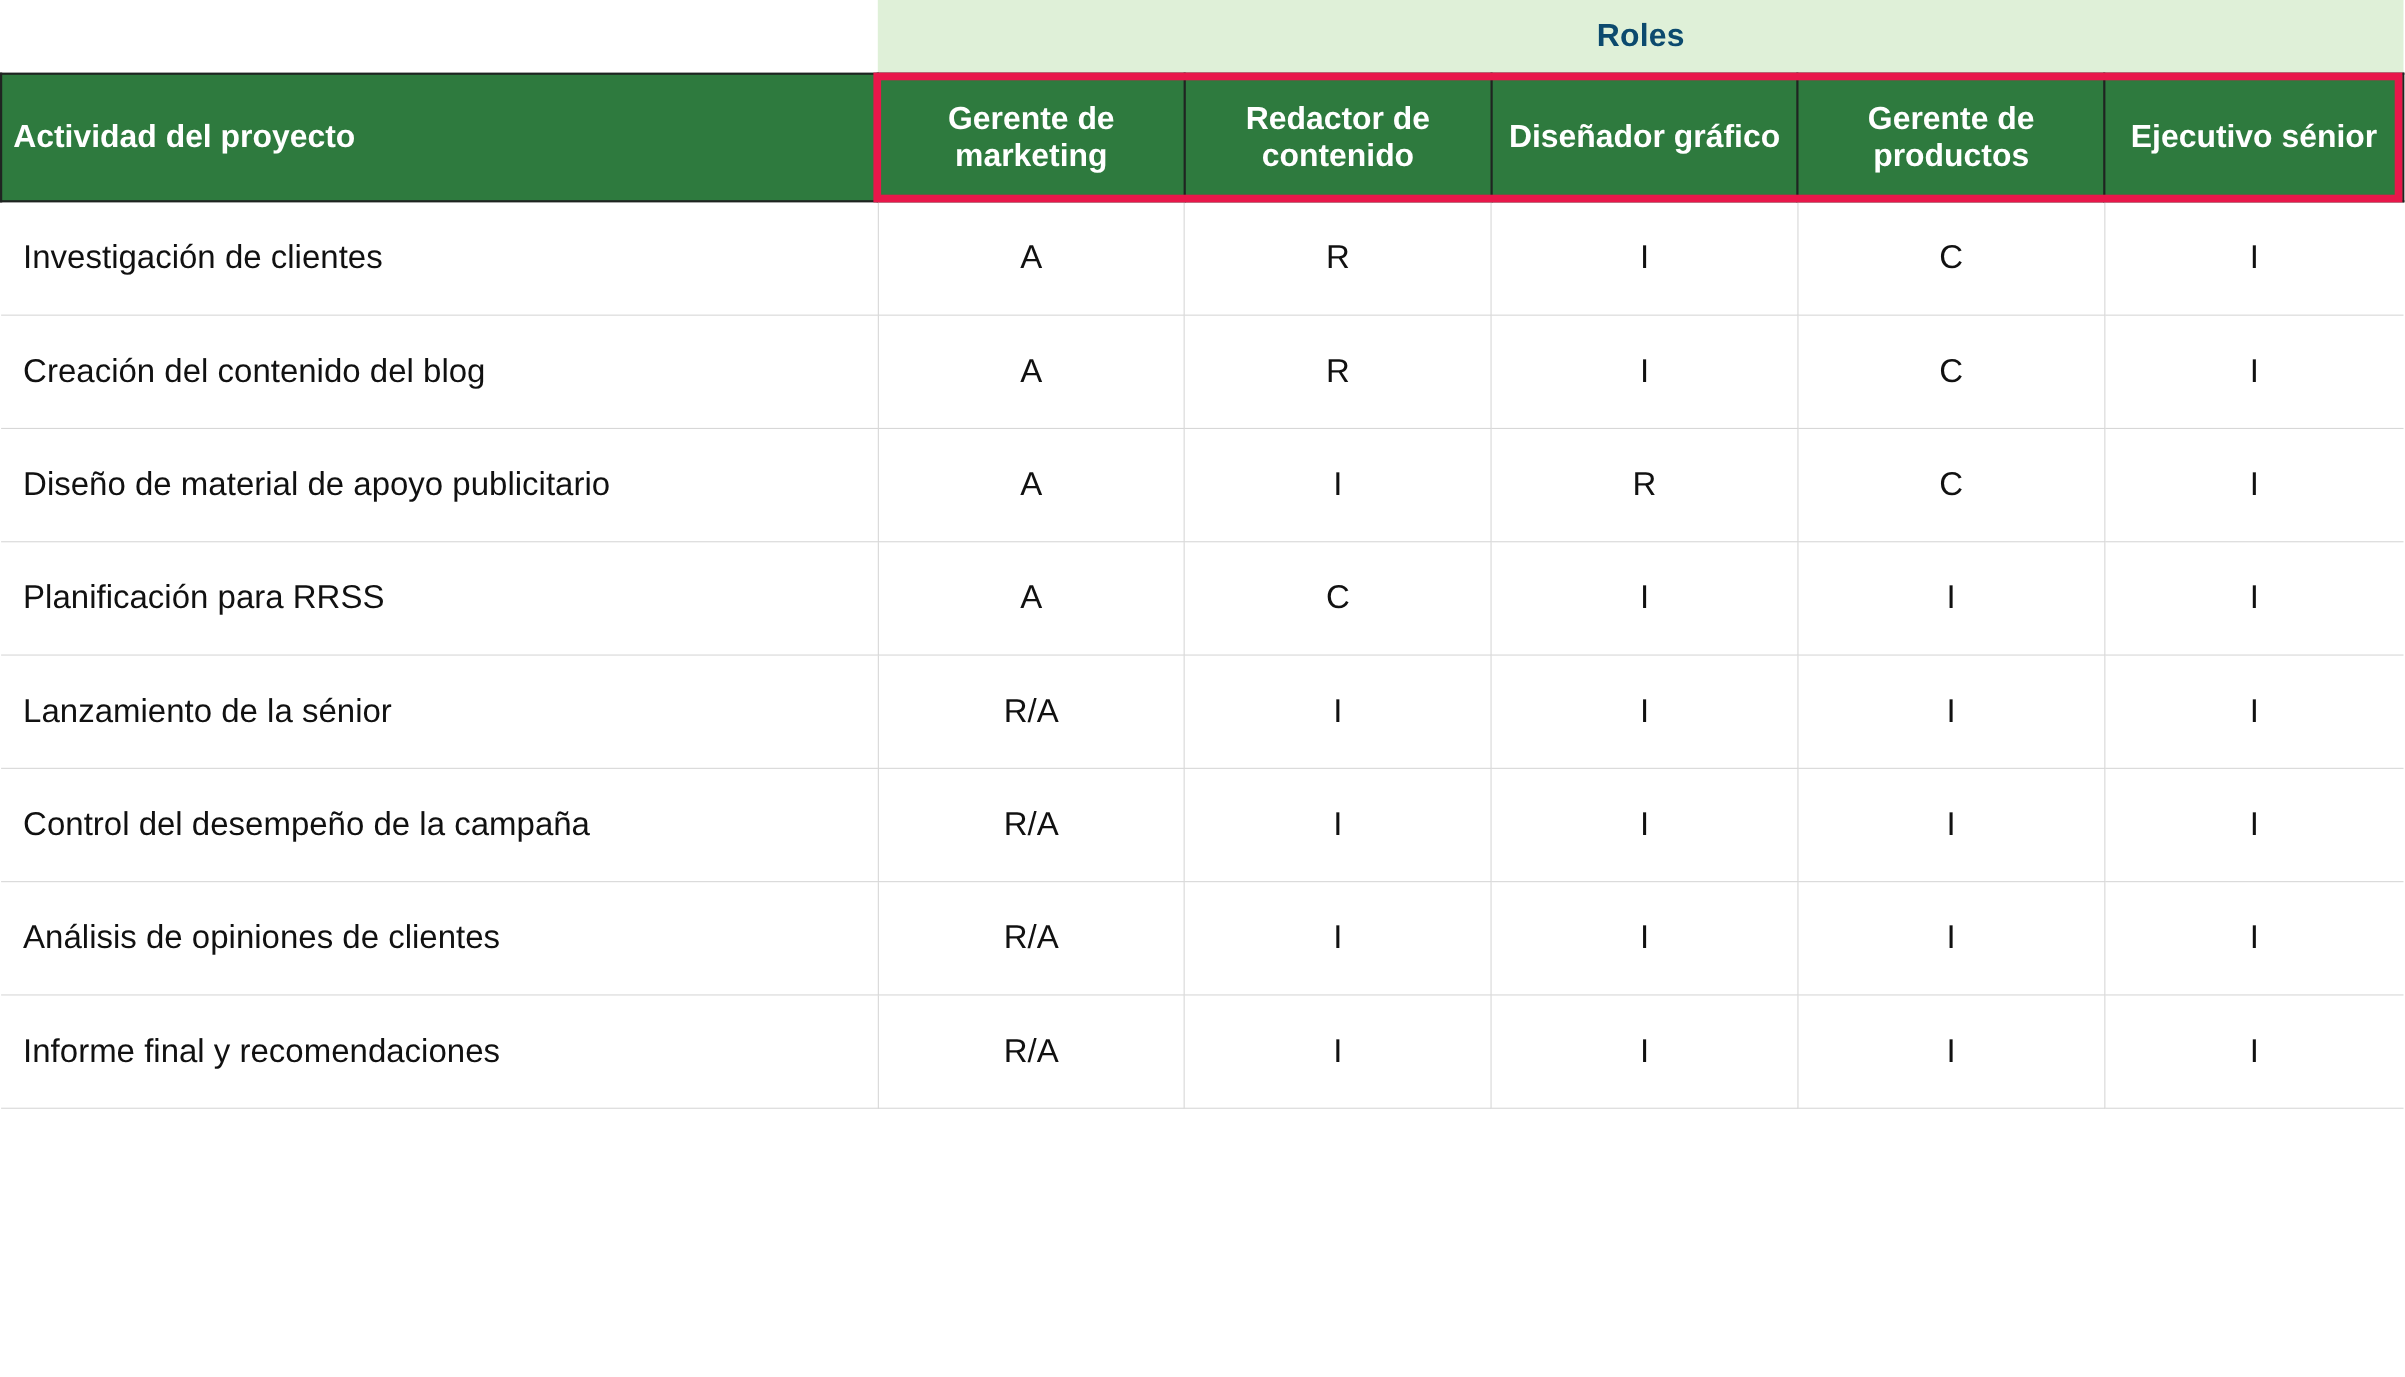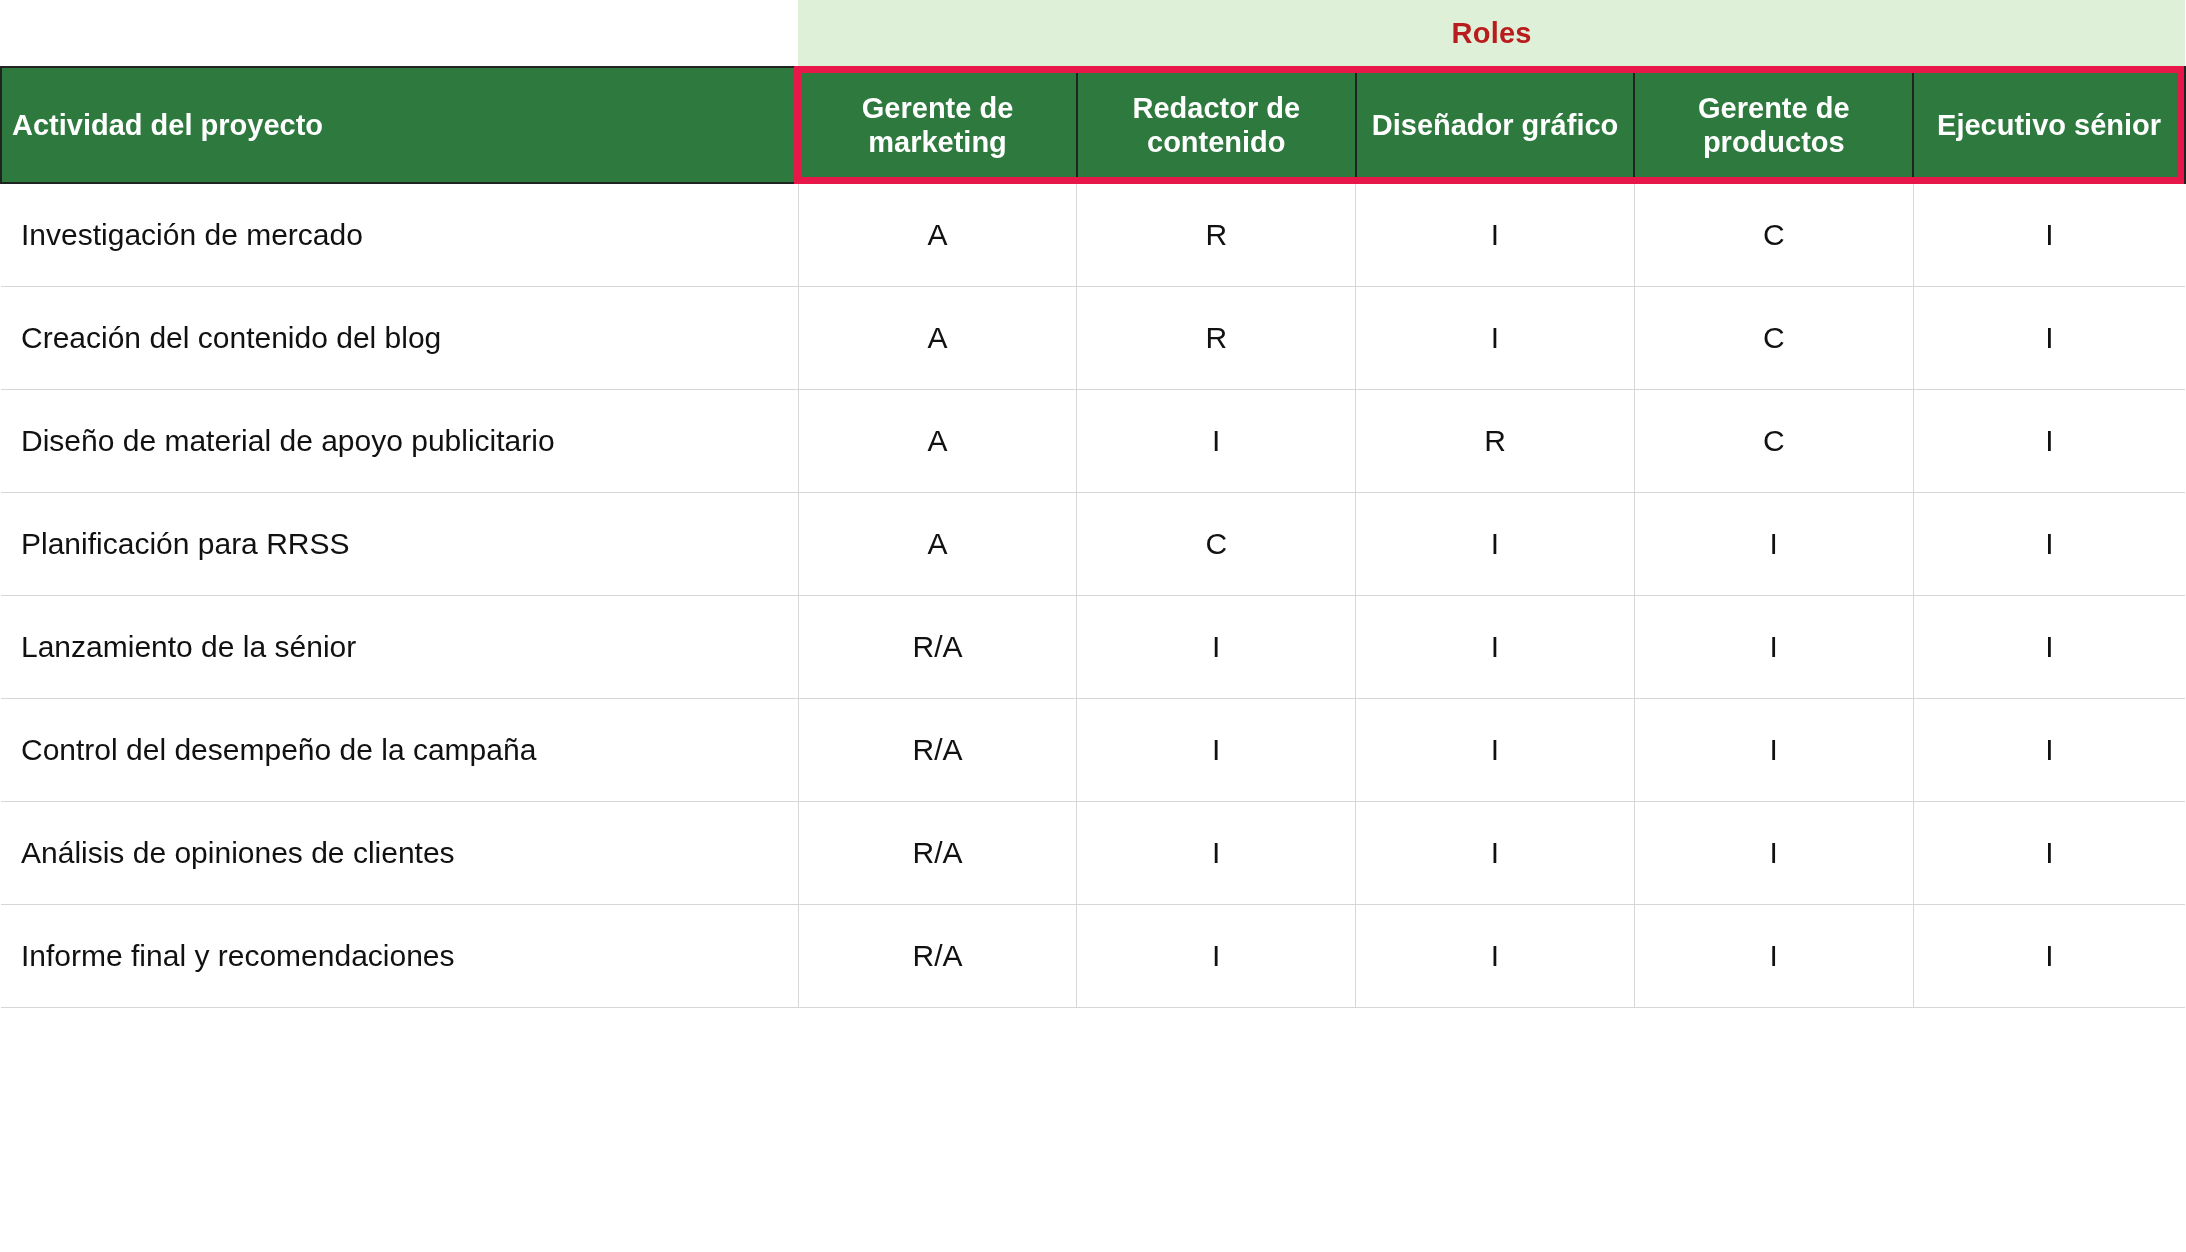--- a/index.html
+++ b/index.html
@@ -42,21 +42,21 @@
     background: #ffffff;
     border: none;
     height: 66px;
   }
   td.roles-title {
     background: #dff0d8;
     text-align: center;
     vertical-align: middle;
     font-weight: bold;
     font-size: 29px;
-    color: #b91c1c;
+    color: #0c4a6e;
     height: 66px;
     letter-spacing: 0.2px;
   }
 
   
   tr.header-row th {
     background: #2e7a3e;
     color: #ffffff;
     font-weight: bold;
     font-size: 29px;
@@ -141,21 +141,21 @@
         <th class="role-head">Gerente de marketing</th>
         <th class="role-head">Redactor de contenido</th>
         <th class="role-head">Diseñador gráfico</th>
         <th class="role-head">Gerente de productos</th>
         <th class="role-head">Ejecutivo sénior</th>
       </tr>
     </thead>
 
     <tbody>
       <tr>
-        <td class="activity-cell">Investigación de mercado</td>
+        <td class="activity-cell">Investigación de clientes</td>
         <td class="raci-cell">A</td>
         <td class="raci-cell">R</td>
         <td class="raci-cell">I</td>
         <td class="raci-cell">C</td>
         <td class="raci-cell last-col">I</td>
       </tr>
       <tr>
         <td class="activity-cell">Creación del contenido del blog</td>
         <td class="raci-cell">A</td>
         <td class="raci-cell">R</td>

